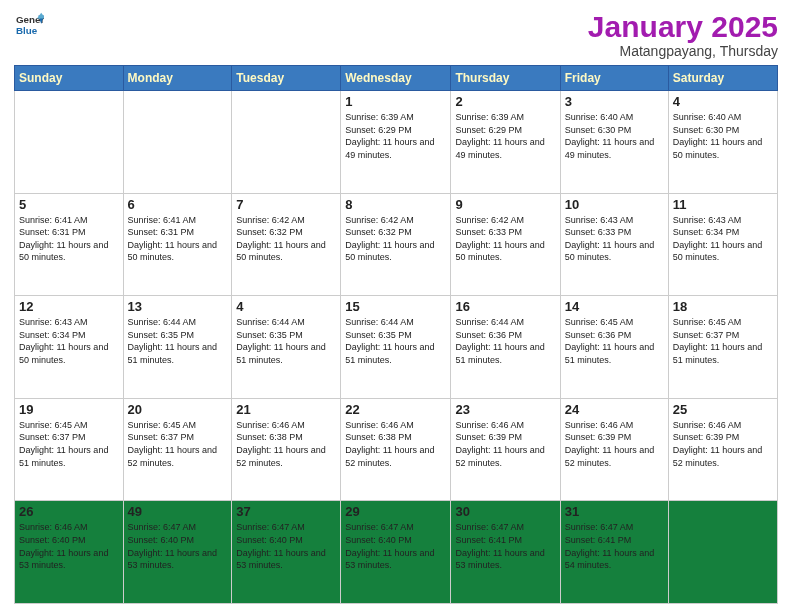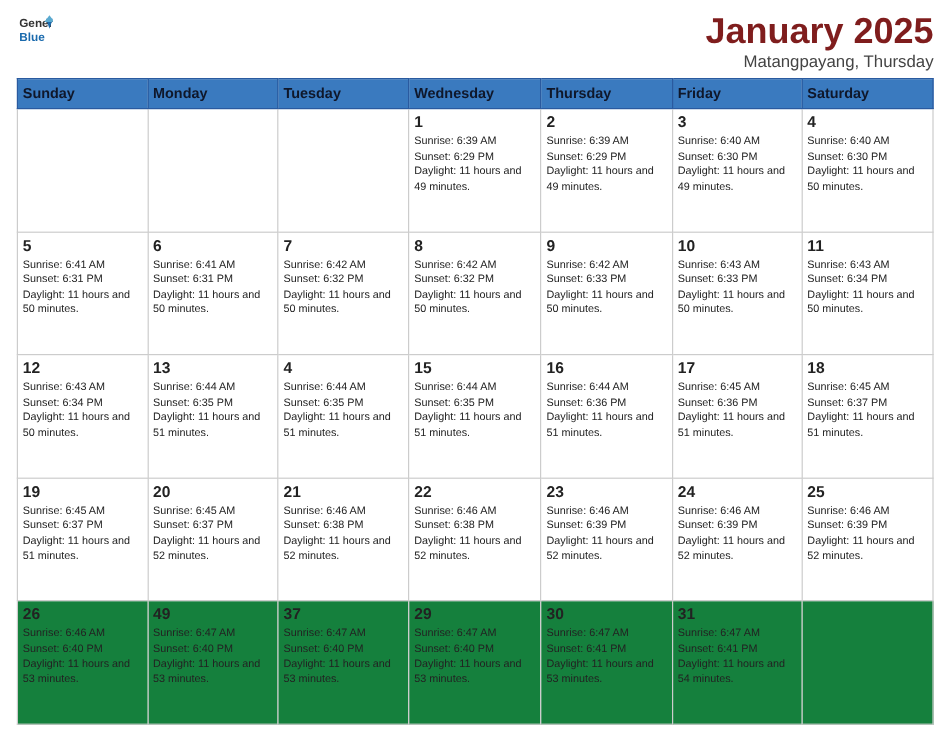--- a/index.html
+++ b/index.html
@@ -32,35 +32,35 @@
       width: 28px;
       height: 28px;
       margin-left: 2px;
     }
     .title-area {
       text-align: right;
     }
     .month-title {
       font-size: 30px;
       font-weight: bold;
-      color: #7f1d1d;
+      color: #a21caf;
       line-height: 1.1;
     }
     .location-title {
       font-size: 14px;
       color: #444;
     }
     .calendar-table {
       width: 100%;
       border-collapse: collapse;
       flex: 1;
     }
     .calendar-table th {
       background: #3a7abf;
-      color: #0f172a;
+      color: #fef9c3;
       font-size: 12px;
       font-weight: bold;
       padding: 5px 4px;
       text-align: left;
       border: 1px solid #2a5a9f;
       margin-top: 44px;
     }
     .calendar-table td {
       vertical-align: top;
       border: 1px solid #ccc;
@@ -237,21 +237,21 @@
 and 51 minutes.</div>
           </td>
           <td>
             <span class="day-number">16</span>
             <div class="day-info">Sunrise: 6:44 AM
 Sunset: 6:36 PM
 Daylight: 11 hours
 and 51 minutes.</div>
           </td>
           <td>
-            <span class="day-number">17</span>
+            <span class="day-number">14</span>
             <div class="day-info">Sunrise: 6:45 AM
 Sunset: 6:36 PM
 Daylight: 11 hours
 and 51 minutes.</div>
           </td>
           <td>
             <span class="day-number">18</span>
             <div class="day-info">Sunrise: 6:45 AM
 Sunset: 6:37 PM
 Daylight: 11 hours

